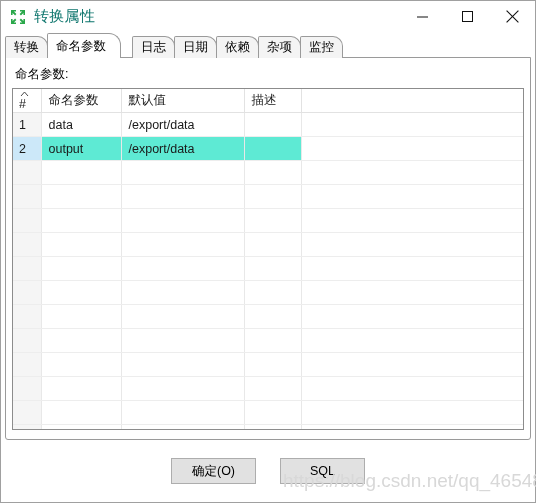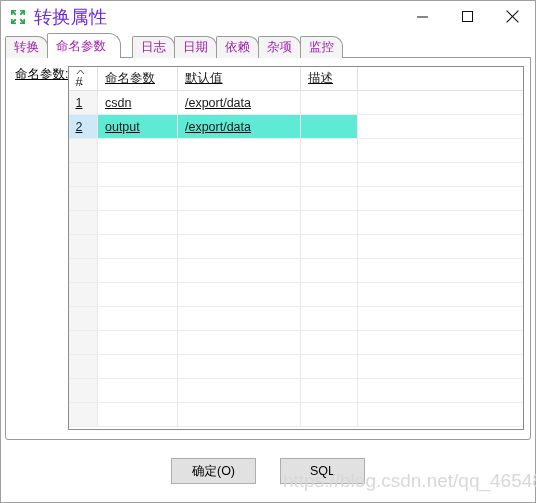--- a/index.html
+++ b/index.html
@@ -39,22 +39,22 @@
   #title-icon {
     width: 16px;
     height: 16px;
     margin-left: 9px;
     position: relative;
     flex: 0 0 auto;
   }
   #title-icon svg { display: block; }
   #title-text {
     margin-left: 8px;
-    font-size: 18px;
-    color: #6d28d9;
+    font-size: 15px;
+    color: #0f766e;
     letter-spacing: .3px;
     white-space: nowrap;
   }
   #window-controls {
     position: absolute;
     right: 0;
     top: 0;
     height: 31px;
     display: flex;
   }
@@ -82,21 +82,21 @@
     background: #ffffff;
   }
   .tab {
     position: relative;
     height: 22px;
     box-sizing: border-box;
     display: flex;
     align-items: center;
     padding: 0 8px 0 8px;
     font-size: 12.5px;
-    color: #a21caf;
+    color: #000000;
     white-space: nowrap;
     border: 1px solid #9a9a9a;
     border-bottom: none;
     border-radius: 2px 10px 0 0;
     background: #f4f4f4;
     margin-right: -1px;
     z-index: 1;
   }
   .tab.selected {
     background: #ffffff;
@@ -119,22 +119,21 @@
     box-sizing: border-box;
     margin-top: -1px;
   }
 
   #panel-inner {
     position: absolute;
     left: 0; right: 0; top: 0; bottom: 0;
     padding: 8px 6px 6px 6px;
     box-sizing: border-box;
     display: flex;
-    flex-direction: row;
-    text-decoration: underline;
+    flex-direction: column;
   }
 
   #section-label {
     font-size: 12.5px;
     color: #000;
     margin: 0 0 5px 3px;
     white-space: nowrap;
   }
 
   
@@ -362,21 +361,21 @@
               </th>
               <th>
                 <span>描述</span>
               </th>
               <th class="fill"></th>
             </tr>
           </thead>
           <tbody id="grid-body">
               <tr class="">
                 <td class="idx">1</td>
-                <td>csdn</td>
+                <td>data</td>
                 <td>/export/data</td>
                 <td></td>
                 <td class="fill"></td>
               </tr>
               <tr class="row-selected">
                 <td class="idx">2</td>
                 <td>output</td>
                 <td>/export/data</td>
                 <td></td>
                 <td class="fill"></td>

